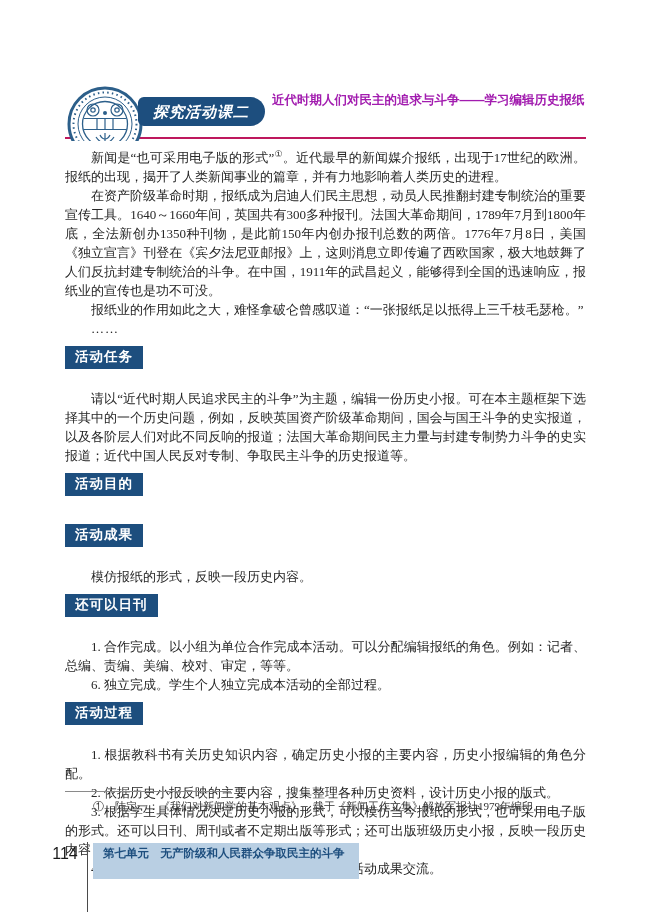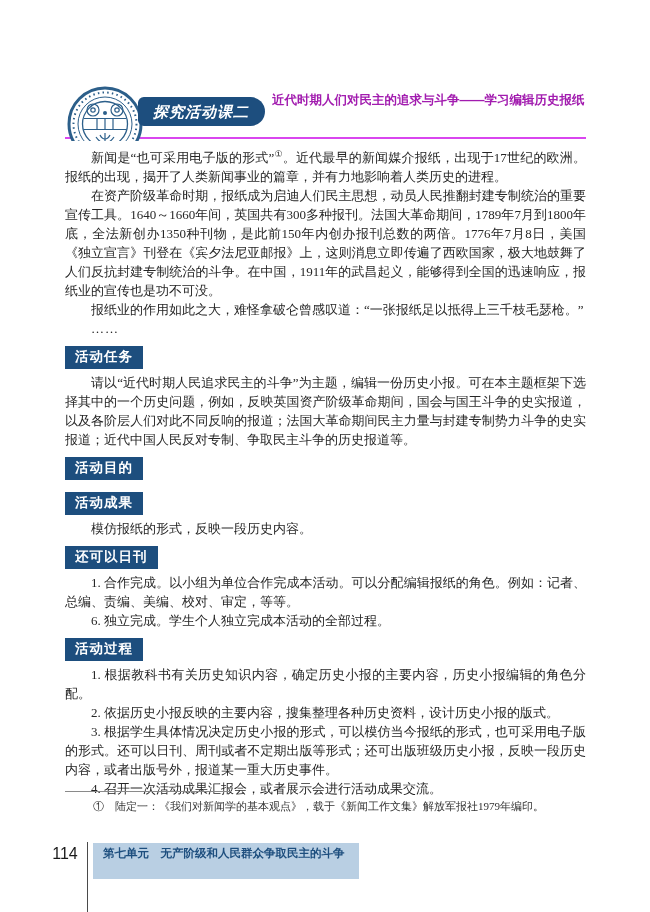--- a/index.html
+++ b/index.html
@@ -16,21 +16,21 @@
   .content {
     position: absolute;
     left: 65px;
     top: 85px;
     width: 521px;
   }
   
   .lesson-header {
     position: relative;
     height: 54px;
-    border-bottom: 2px solid #d946ef;
+    border-bottom: 2px solid #be185d;
   }
   .medallion-wrap {
     position: absolute;
     left: 1px;
     top: 0;
     width: 78px;
     height: 56px;
     overflow: hidden;
   }
   .lesson-badge {
@@ -74,21 +74,21 @@
   .section { margin-top: 8px; }
   .section-heading {
     display: inline-block;
     background: #1d4e7e;
     color: #ffffff;
     font-family: "Liberation Sans", sans-serif;
     font-weight: bold;
     font-size: 13.5px;
     padding: 2px 10px 3px 10px;
     letter-spacing: 1px;
-    margin-bottom: 4px;
+    margin-bottom: 20px;
   }
   
   .footnote {
     position: absolute;
     left: 65px;
     top: 791px;
     width: 521px;
   }
   .fn-rule { width: 166px; height: 1px; background: #8a8a8a; margin-bottom: 6px; }
   .fn-text { font-size: 11px; line-height: 16px; color: #333333; padding-left: 28px; }

